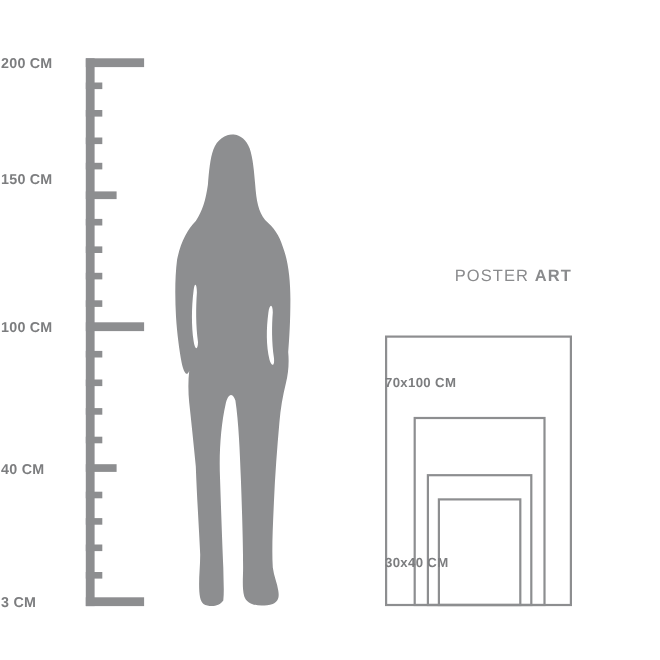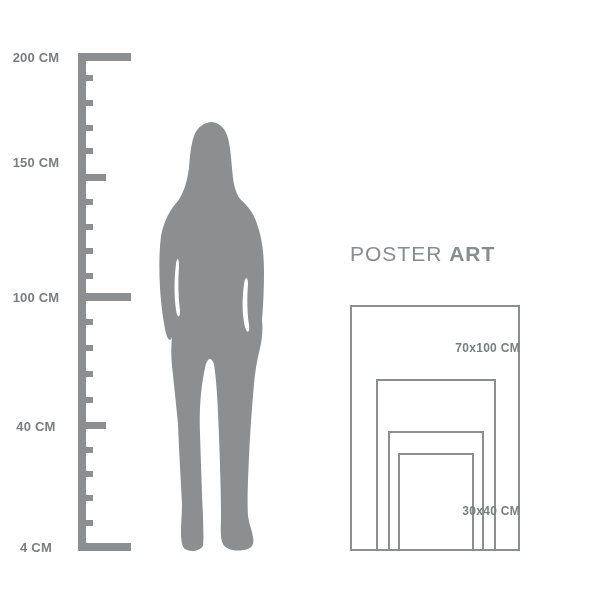--- a/index.html
+++ b/index.html
@@ -12,37 +12,37 @@
     position:relative;width:600px;height:600px;background:#ffffff;
     font-family:"Liberation Sans","DejaVu Sans",sans-serif;overflow:hidden;
   }
   
   .ruler-bar{position:absolute;left:78px;top:53px;width:8px;height:498px;background:var(--gray);}
   .tick{position:absolute;left:78px;background:var(--gray);display:block;}
   .tick.s{width:15px;height:6px;}
   .tick.m{width:28px;height:7px;}
   .tick.l{width:53px;height:8px;}
   .ruler-label{
-    position:absolute;left:1px;width:70px;text-align:center;
+    position:absolute;left:1px;width:70px;text-align:left;
     font-size:13px;font-weight:bold;color:var(--text-gray);line-height:15px;
     letter-spacing:.2px;
   }
   
   .person{position:absolute;left:157px;top:122px;width:110px;height:431px;}
   
   .size-box{position:absolute;box-sizing:border-box;border:2px solid var(--gray);background:transparent;}
   .size-label{
-    position:absolute;left:350px;width:170px;text-align:right;
+    position:absolute;left:350px;width:170px;text-align:left;
     font-size:12px;font-weight:bold;color:var(--text-gray);line-height:14px;
     letter-spacing:.3px;
   }
   
   .poster-title{
-    position:absolute;left:350px;top:242px;width:170px;text-align:left;
-    font-size:21px;color:var(--title-gray);letter-spacing:1px;font-weight:400;
+    position:absolute;left:350px;top:242px;width:170px;text-align:right;
+    font-size:15px;color:var(--title-gray);letter-spacing:1px;font-weight:400;
     white-space:nowrap;
   }
   .poster-title b{font-weight:bold;}
 </style>
 </head>
 <body>
 
 <div class="canvas">
 
   <div>
@@ -67,21 +67,21 @@
     <i class="tick s" style="top:447px"></i>
     <i class="tick s" style="top:471px"></i>
     <i class="tick s" style="top:495px"></i>
     <i class="tick s" style="top:520px"></i>
     <i class="tick l" style="top:543px"></i>
 
     <div class="ruler-label" style="top:50px">200 CM</div>
     <div class="ruler-label" style="top:155px">150 CM</div>
     <div class="ruler-label" style="top:290px">100 CM</div>
     <div class="ruler-label" style="top:419px">40 CM</div>
-    <div class="ruler-label" style="top:540px">4 CM</div>
+    <div class="ruler-label" style="top:540px">3 CM</div>
   </div>
 
   <svg class="person" viewBox="0 0 110 431" aria-hidden="true">
     <path fill="#8d8e90" d="
       M55,0
       C62,1 67,5 70,13
       C73,22 74,34 75,46
       C76,60 78,71 84,78
       C92,85 97,92 100,102
       C105,115 107,132 107,150

